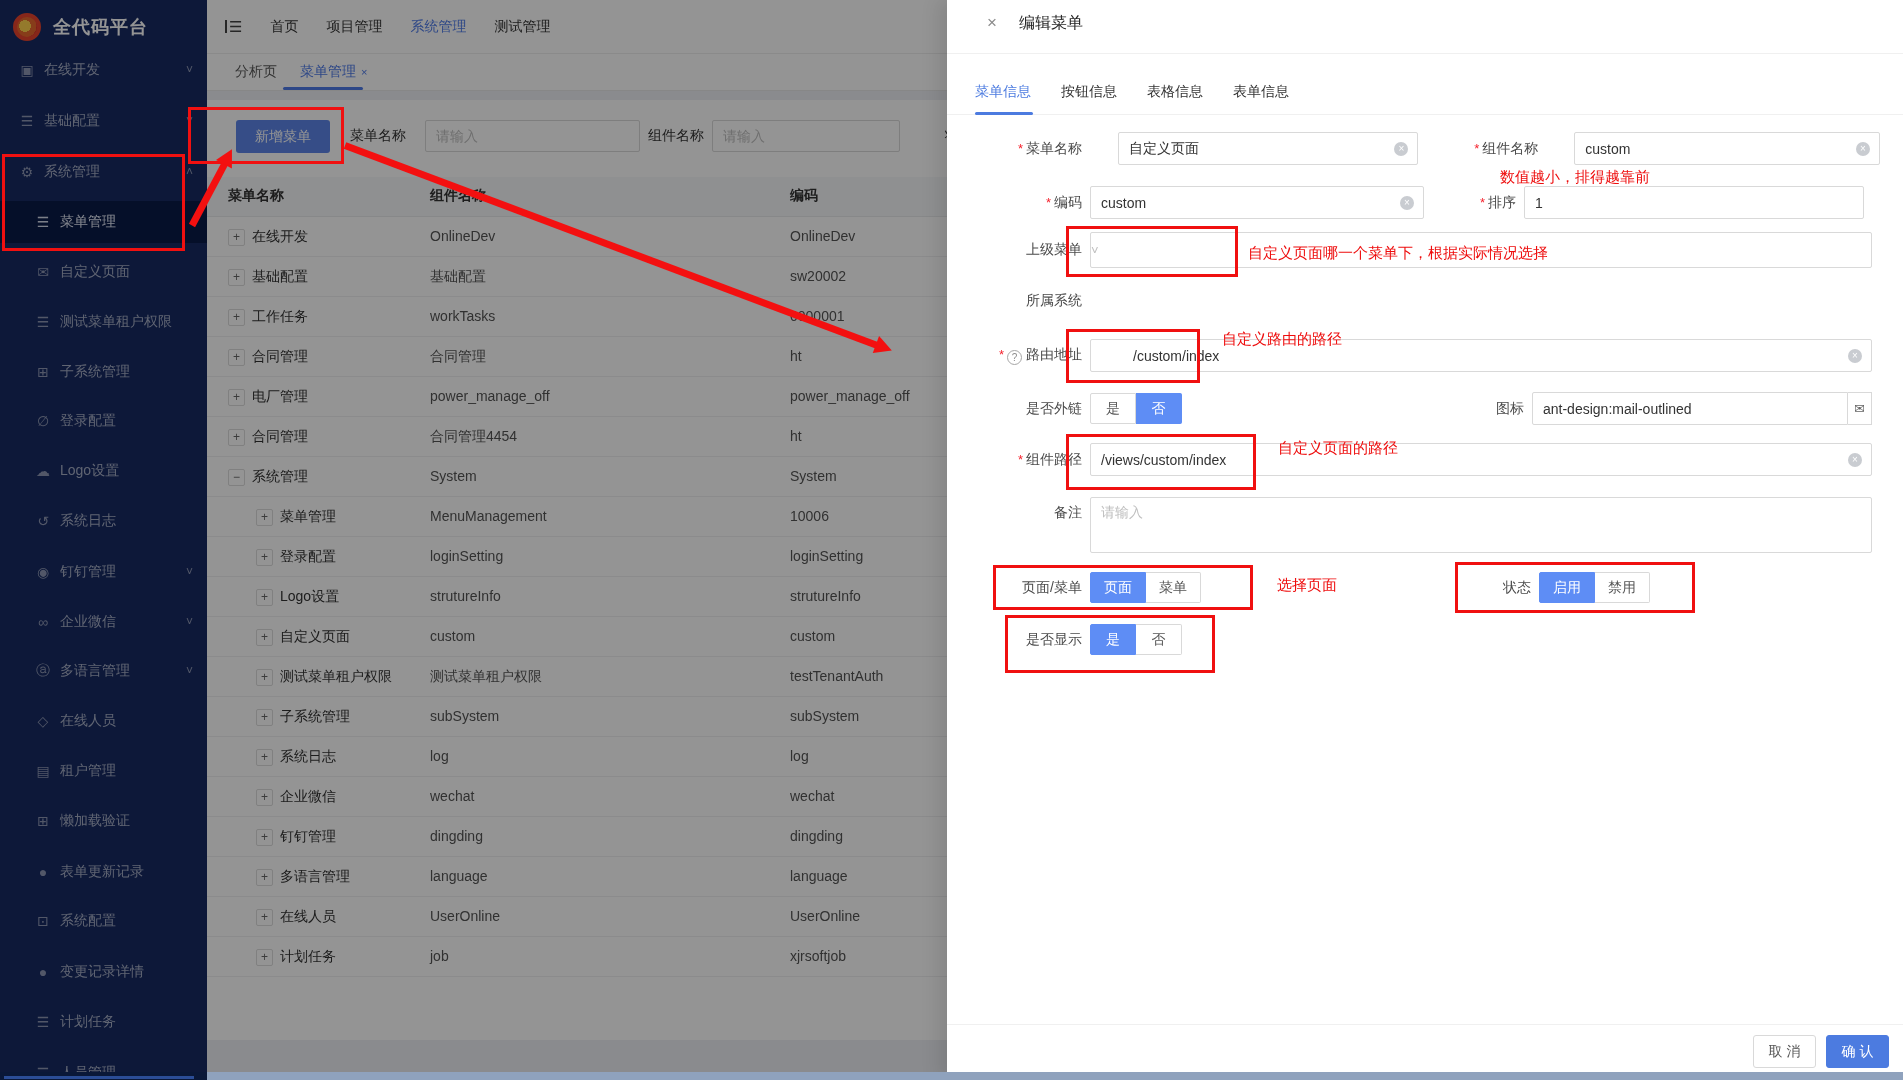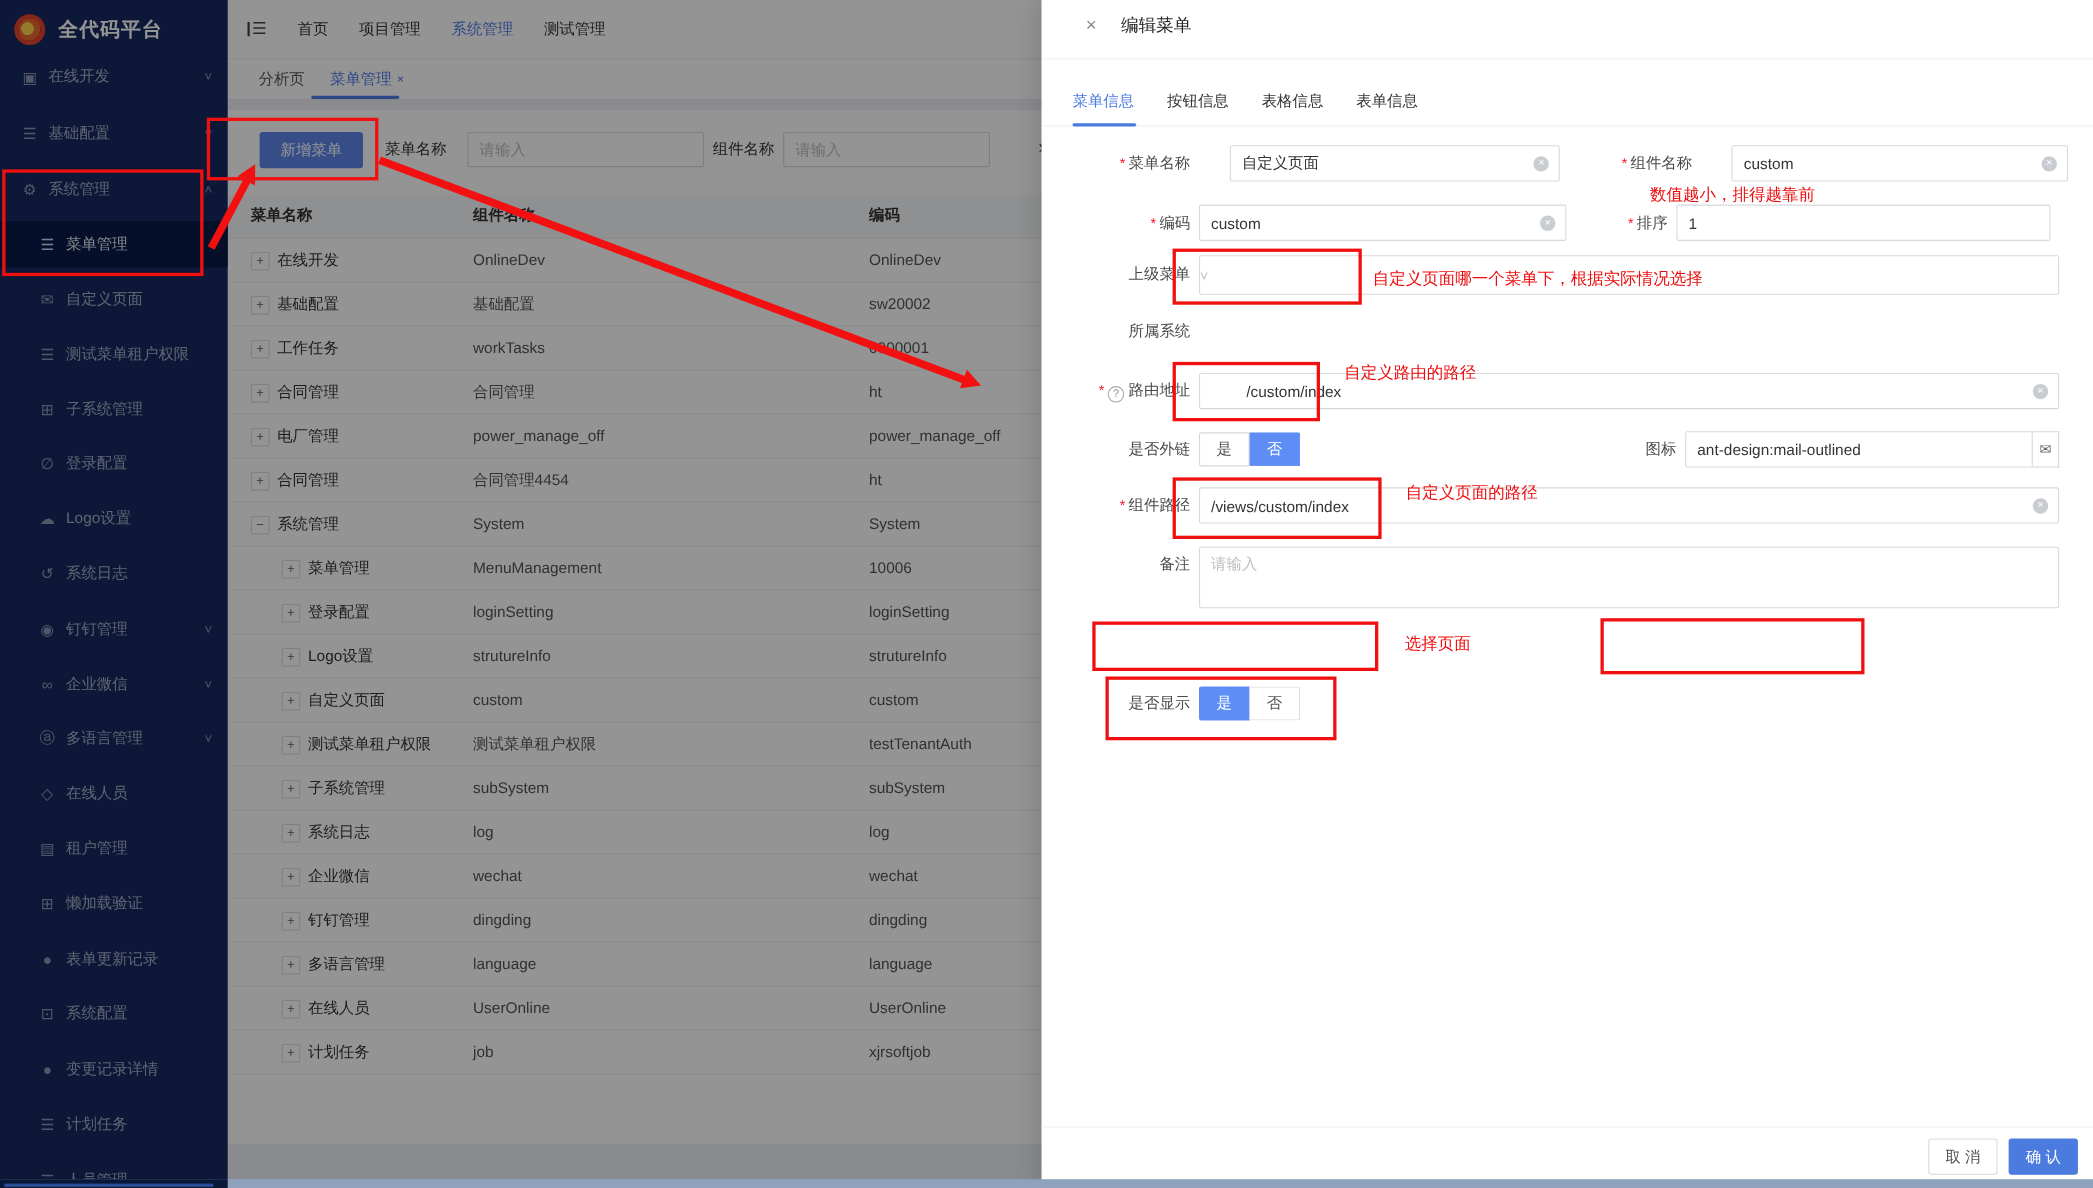--- a/index.html
+++ b/index.html
@@ -429,20 +429,32 @@
         <input value="/views/custom/index" style="">
         <span class="clear-ic">×</span>
       </div>
     </div>
 
     <div class="frow" style="top:497px; align-items:flex-start;">
       <div class="flabel" style="padding-top:7px;">备注</div>
       <textarea class="ta" style="width: 782px;" placeholder="请输入"></textarea>
     </div>
 
+    <div class="frow" style="top:572px;">
+      <div class="flabel">页面/菜单</div>
+      <div class="tgl">
+        <span class="opt on">页面</span>
+        <span class="opt">菜单</span>
+      </div>
+      <div class="flabel" style="width:338px;">状态</div>
+      <div class="tgl">
+        <span class="opt on">启用</span>
+        <span class="opt">禁用</span>
+      </div>
+    </div>
 
     <div class="frow" style="top:624px;">
       <div class="flabel">是否显示</div>
       <div class="tgl">
         <span class="opt on">是</span>
         <span class="opt">否</span>
       </div>
     </div>
 
     <div class="d-fdiv"></div>

